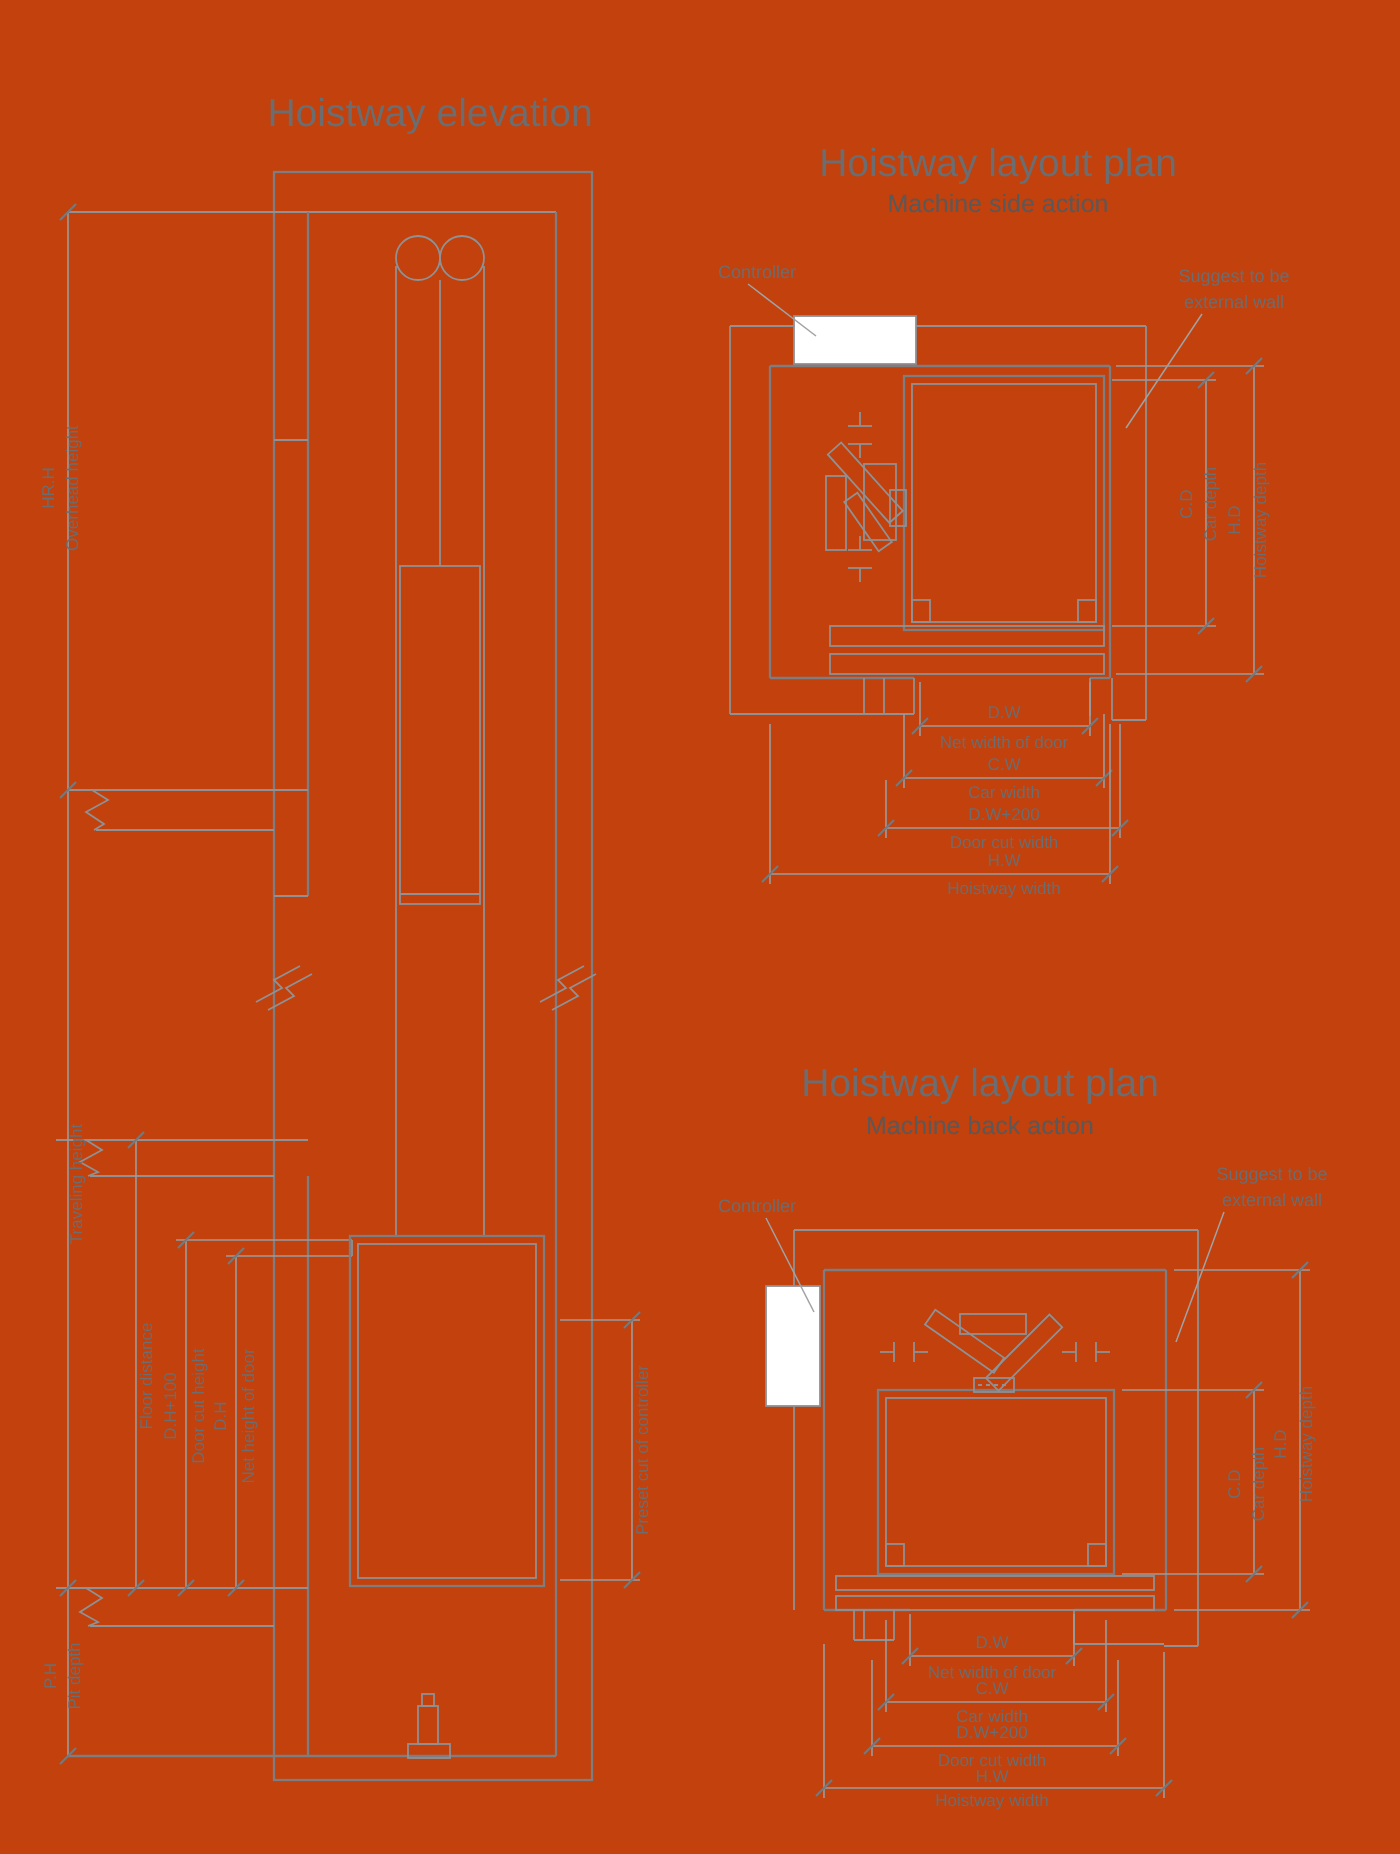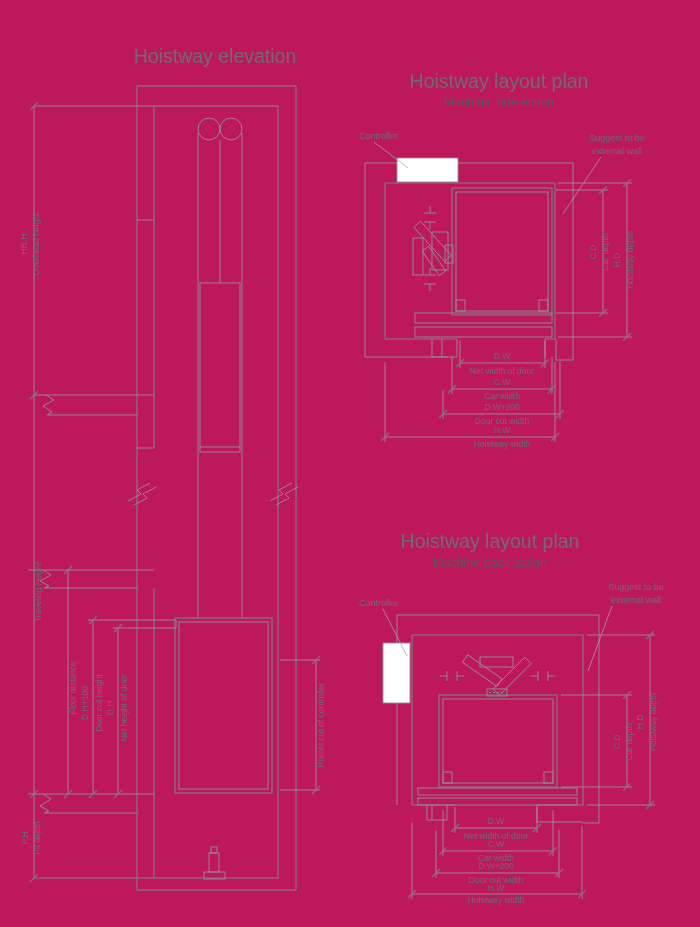--- a/index.html
+++ b/index.html
@@ -1,16 +1,16 @@
 <!DOCTYPE html>
 <html><head>
 <meta charset="utf-8">
 <style>
   html,body{margin:0;padding:0;background:#ffffff;}
-  #page{position:relative;width:700px;height:927px;background:#be185d;overflow:hidden;
+  #page{position:relative;width:700px;height:927px;background:#c2410c;overflow:hidden;
         font-family:"Liberation Sans",sans-serif;}
   svg{position:absolute;left:0;top:0;}
   svg line,svg path,svg rect,svg circle,svg polyline{stroke:#8f9194;fill:none;stroke-width:0.9;}
   .wall{stroke:#7c7e81;stroke-width:1.15;}
   .thin{stroke:#a0a2a5;stroke-width:0.75;}
   .dim{stroke:#9a9c9f;stroke-width:0.8;}
   .tick{stroke:#77797c;stroke-width:1.1;}
   .fillw{fill:#ffffff;}
   .hatch{stroke-dasharray:2,2;}
   svg text{fill:#6b6d70;font-size:8.5px;font-family:"Liberation Sans",sans-serif;stroke:none;}

